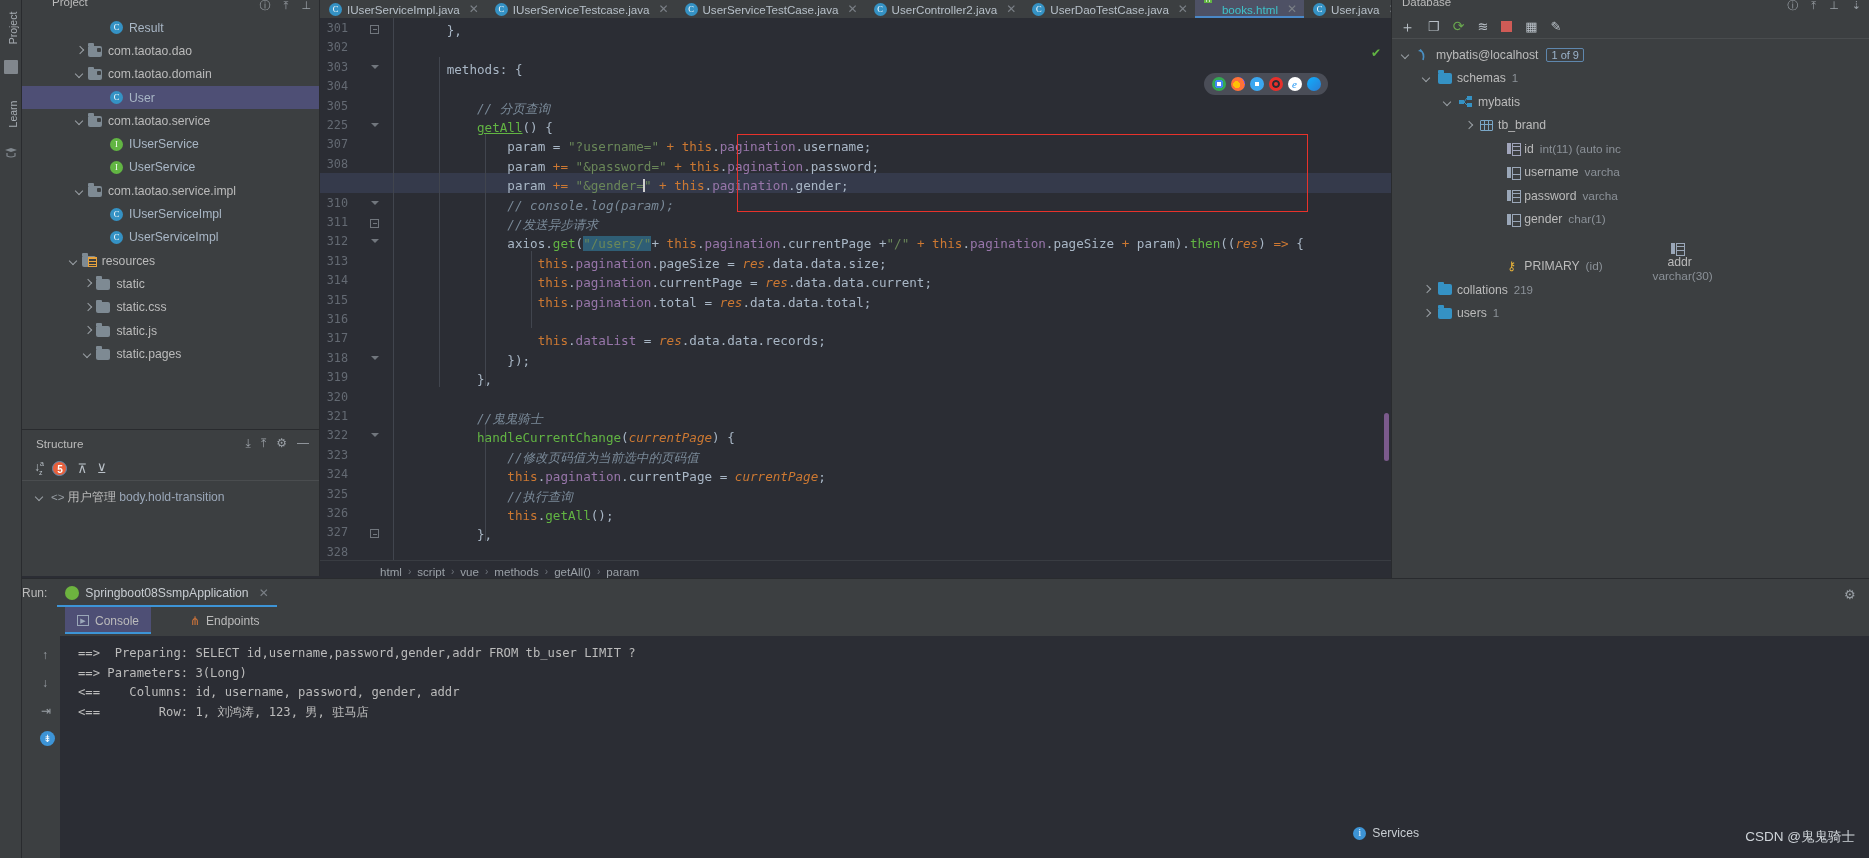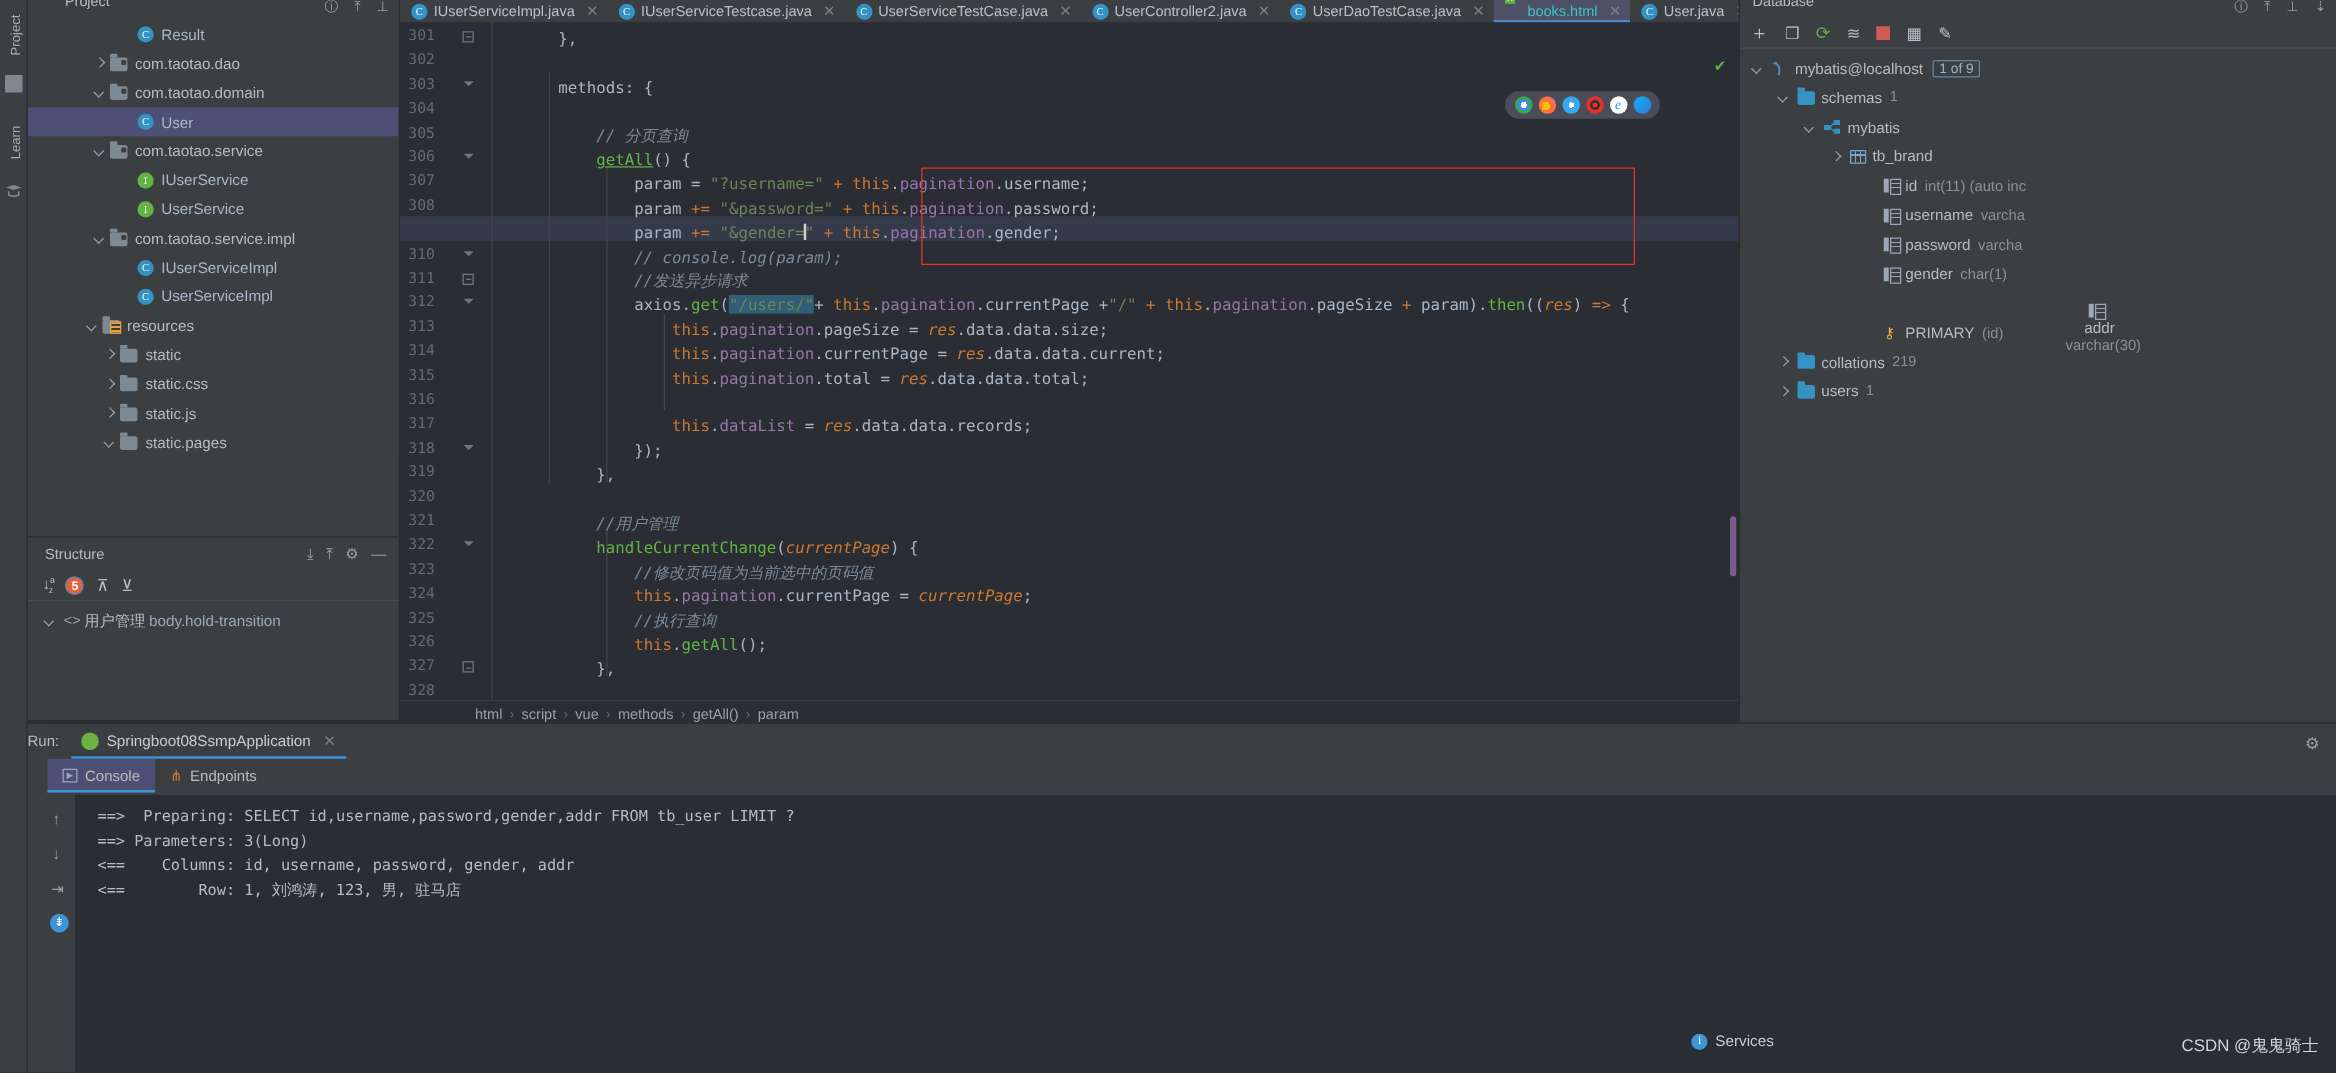--- a/index.html
+++ b/index.html
@@ -325,21 +325,21 @@
     position: relative;
   }
   .gear {
     position: absolute; right: 12px; top: 8px; width: 13px; height: 13px;
   }
   .console-tabs {
     position: absolute; left: 38px; top: 28px; display: flex; gap: 0px;
   }
   .ctab {
     display: flex; align-items: center; gap: 6px; height: 27px;
-    padding: 0 12px; font-size: 12px; color: #bbbbbb; position: relative;
+    padding: 0 12px; font-size: 12px; color: #bbbbbb; position: relative; margin-left: 27px;
   }
   .ctab.active { background: #4e4f75; }
   .ctab.active::after {
     content:''; position:absolute; left:0; right:0; bottom:0; height:2px; background:#3d94d6;
   }
   .console-body {
     position: absolute; left: 60px; top: 57px; right: 0; bottom: 0;
     background: #2b2d34; padding-top: 8px;
     font-family: "DejaVu Sans Mono", monospace; font-size: 12.2px;
     color: #bbbbbb;
@@ -594,21 +594,21 @@
       </div>
     </div>
 
   <div class="editor">
     <div class="gutter">
         <div class="gline" style="top: 3px;">301</div>
         <div class="gline" style="top: 22.4px; margin-left: 12px;">302</div>
         <div class="gline" style="top: 41.8px;">303</div>
         <div class="gline" style="top: 61.2px;">304</div>
         <div class="gline" style="top: 80.6px;">305</div>
-        <div class="gline" style="top: 100px;">306</div>
+        <div class="gline" style="top: 100px;">225</div>
         <div class="gline" style="top: 119.4px;">307</div>
         <div class="gline" style="top: 138.8px;">308</div>
         <div class="gline" style="top: 158.2px;">309</div>
         <div class="gline" style="top: 177.6px;">310</div>
         <div class="gline" style="top: 197px;">311</div>
         <div class="gline" style="top: 216.4px;">312</div>
         <div class="gline" style="top: 235.8px;">313</div>
         <div class="gline" style="top: 255.2px;">314</div>
         <div class="gline" style="top: 274.6px;">315</div>
         <div class="gline" style="top: 294px;">316</div>
@@ -658,21 +658,21 @@
           <div class="cl" style="top: 197px;"><span class="cmc">                //发送异步请求</span></div>
           <div class="cl" style="top: 216.4px;">                <span class="id">axios</span>.<span class="grn">get</span>(<span class="s sel-txt">"/users/"</span>+ <span class="k">this</span>.<span class="fld">pagination</span>.currentPage +<span class="s">"/"</span> <span class="k">+</span> <span class="k">this</span>.<span class="fld">pagination</span>.pageSize <span class="k">+</span> <span class="id">param</span>).<span class="grn">then</span>((<span class="prm" style="color:#cc7832">res</span>) <span class="k">=&gt;</span> {</div>
           <div class="cl" style="top: 235.8px;">                    <span class="k">this</span>.<span class="fld">pagination</span>.pageSize = <span class="prm" style="color:#cc7832">res</span>.data.data.size;</div>
           <div class="cl" style="top: 255.2px;">                    <span class="k">this</span>.<span class="fld">pagination</span>.currentPage = <span class="prm" style="color:#cc7832">res</span>.data.data.current;</div>
           <div class="cl" style="top: 274.6px;">                    <span class="k">this</span>.<span class="fld">pagination</span>.total = <span class="prm" style="color:#cc7832">res</span>.data.data.total;</div>
           <div class="cl" style="top: 294px;"></div>
           <div class="cl" style="top: 313.4px;">                    <span class="k">this</span>.<span class="fld">dataList</span> = <span class="prm" style="color:#cc7832">res</span>.data.data.records;</div>
           <div class="cl" style="top: 332.8px;">                });</div>
           <div class="cl" style="top: 352.2px;">            },</div>
           <div class="cl" style="top: 371.6px;"></div>
-          <div class="cl" style="top: 391px;"><span class="cmc">            //用户管理</span></div>
+          <div class="cl" style="top: 391px;"><span class="cmc">            //鬼鬼骑士</span></div>
           <div class="cl" style="top: 410.4px;">            <span class="grn">handleCurrentChange</span>(<span class="prm" style="color:#cc7832;font-style:italic">currentPage</span>) {</div>
           <div class="cl" style="top: 429.8px;"><span class="cmc">                //修改页码值为当前选中的页码值</span></div>
           <div class="cl" style="top: 449.2px;">                <span class="k">this</span>.<span class="fld">pagination</span>.currentPage = <span class="prm" style="color:#cc7832;font-style:italic">currentPage</span>;</div>
           <div class="cl" style="top: 468.6px;"><span class="cmc">                //执行查询</span></div>
           <div class="cl" style="top: 488px;">                <span class="k">this</span>.<span class="grn">getAll</span>();</div>
           <div class="cl" style="top: 507.4px;">            },</div>
           <div class="cl" style="top: 526.8px;"></div>
         </div>
 
       <div class="redbox" style="left:351px;top:116.4px;width:571px;height:77.6px;"></div>

